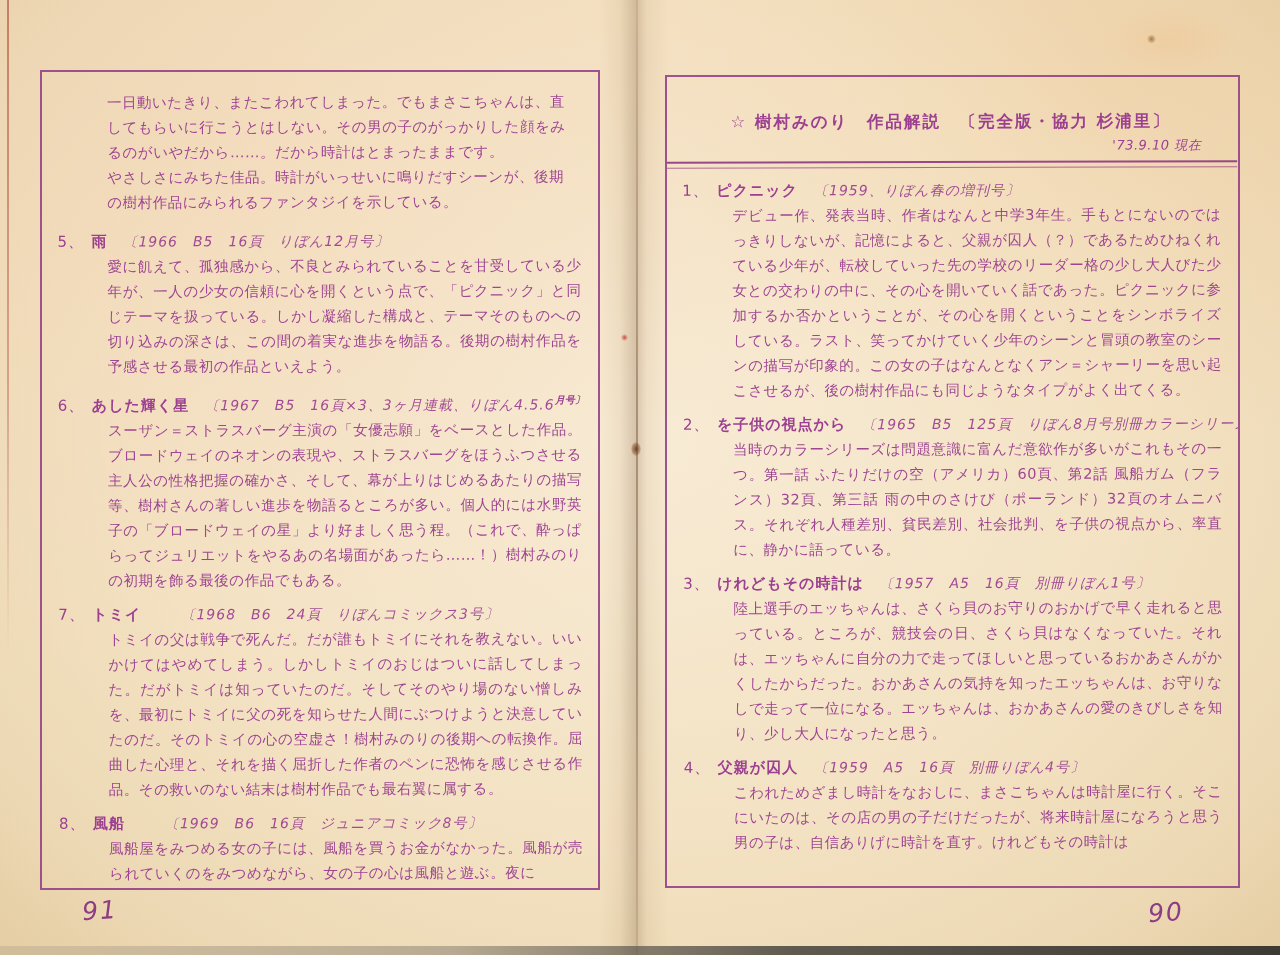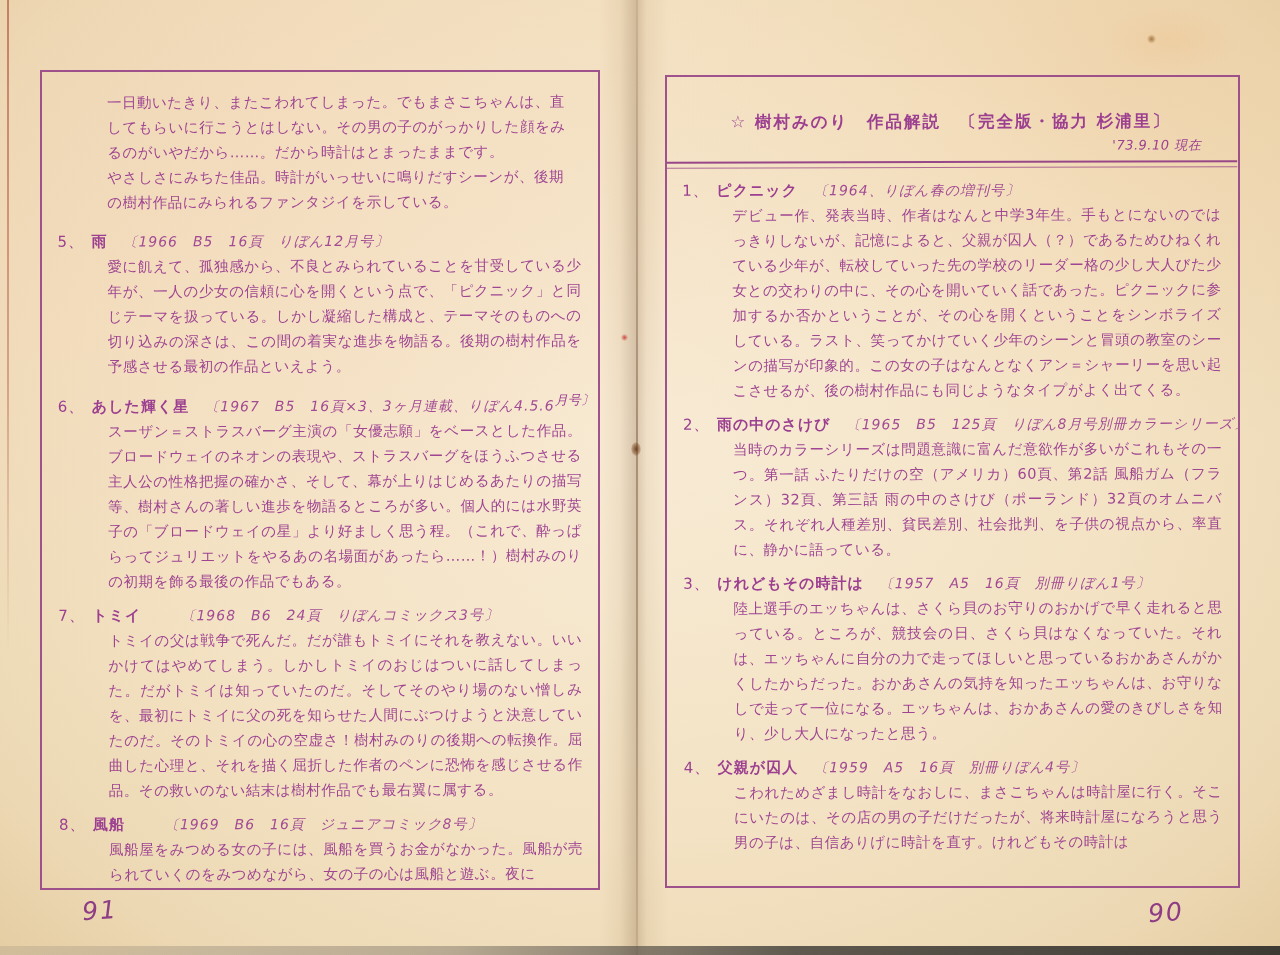--- a/index.html
+++ b/index.html
@@ -21,21 +21,21 @@
   .page-left{left:40px;top:70px;width:556px;height:816px;}
   .page-right{left:665px;top:75px;width:571px;height:809px;}
   .page-inner{padding:18px 14px 0 12px;transform:rotate(-0.15deg);}
 
   .txt{letter-spacing:.5px;}
   .sec{margin-bottom:9px;}
   .sec-head{font-size:15px;line-height:25px;letter-spacing:1px;white-space:nowrap;}
   .sec-num{display:inline-block;min-width:34px;padding-left:4px;}
   .sec-title{margin-right:16px;font-weight:bold;font-weight:600;}
   .sec-meta{font-style:italic;font-size:14px;opacity:.92;}
-  .meta-insert{font-style:italic;font-size:13px;vertical-align:super;letter-spacing:0;}
+  .meta-insert{font-style:italic;font-size:10px;vertical-align:super;letter-spacing:0;font-weight:bold;}
   .sec-body{
     margin-left:54px;margin-right:2px;
     font-size:14.5px;line-height:25px;
     white-space:pre-line;text-align:justify;opacity:.96;
   }
   .cont-body{margin-left:54px;margin-right:4px;font-size:14.5px;line-height:25px;white-space:pre-line;opacity:.96;}
 
   
   .hdr{padding-top:16px;}
   .hdr-title{text-align:center;font-size:16.5px;letter-spacing:2px;font-weight:600;}
@@ -142,28 +142,28 @@
 <div class="page page-right">
   <div class="page-inner txt">
     <div class="hdr">
       <div class="hdr-title">☆ 樹村みのり　作品解説　〔完全版・協力 杉浦里〕</div>
       <div class="hdr-date">'73.9.10 現在</div>
       <div class="dbl-rule"></div>
     </div>
 
     <div class="sec">
       <div class="sec-head">
-        <span class="sec-num">1、</span><span class="sec-title">ピクニック</span><span class="sec-meta">〔1964、りぼん春の増刊号〕</span>
+        <span class="sec-num">1、</span><span class="sec-title">ピクニック</span><span class="sec-meta">〔1959、りぼん春の増刊号〕</span>
       </div>
       <div class="sec-body">デビュー作、発表当時、作者はなんと中学3年生。手もとにないのではっきりしないが、記憶によると、父親が囚人（？）であるためひねくれている少年が、転校していった先の学校のリーダー格の少し大人びた少女との交わりの中に、その心を開いていく話であった。ピクニックに参加するか否かということが、その心を開くということをシンボライズしている。ラスト、笑ってかけていく少年のシーンと冒頭の教室のシーンの描写が印象的。この女の子はなんとなくアン＝シャーリーを思い起こさせるが、後の樹村作品にも同じようなタイプがよく出てくる。</div>
     </div>
 
     <div class="sec">
       <div class="sec-head">
-        <span class="sec-num">2、</span><span class="sec-title">雨の中のさけび</span><span class="sec-meta">〔1965　B5　125頁　りぼん8月号別冊カラーシリーズ〕</span>
+        <span class="sec-num">2、</span><span class="sec-title">を子供の視点から</span><span class="sec-meta">〔1965　B5　125頁　りぼん8月号別冊カラーシリーズ〕</span>
       </div>
       <div class="sec-body">当時のカラーシリーズは問題意識に富んだ意欲作が多いがこれもその一つ。第一話 ふたりだけの空（アメリカ）60頁、第2話 風船ガム（フランス）32頁、第三話 雨の中のさけび（ポーランド）32頁のオムニバス。それぞれ人種差別、貧民差別、社会批判、を子供の視点から、率直に、静かに語っている。</div>
     </div>
 
     <div class="sec">
       <div class="sec-head">
         <span class="sec-num">3、</span><span class="sec-title">けれどもその時計は</span><span class="sec-meta">〔1957　A5　16頁　別冊りぼん1号〕</span>
       </div>
       <div class="sec-body">陸上選手のエッちゃんは、さくら貝のお守りのおかげで早く走れると思っている。ところが、競技会の日、さくら貝はなくなっていた。それは、エッちゃんに自分の力で走ってほしいと思っているおかあさんがかくしたからだった。おかあさんの気持を知ったエッちゃんは、お守りなしで走って一位になる。エッちゃんは、おかあさんの愛のきびしさを知り、少し大人になったと思う。</div>
     </div>

